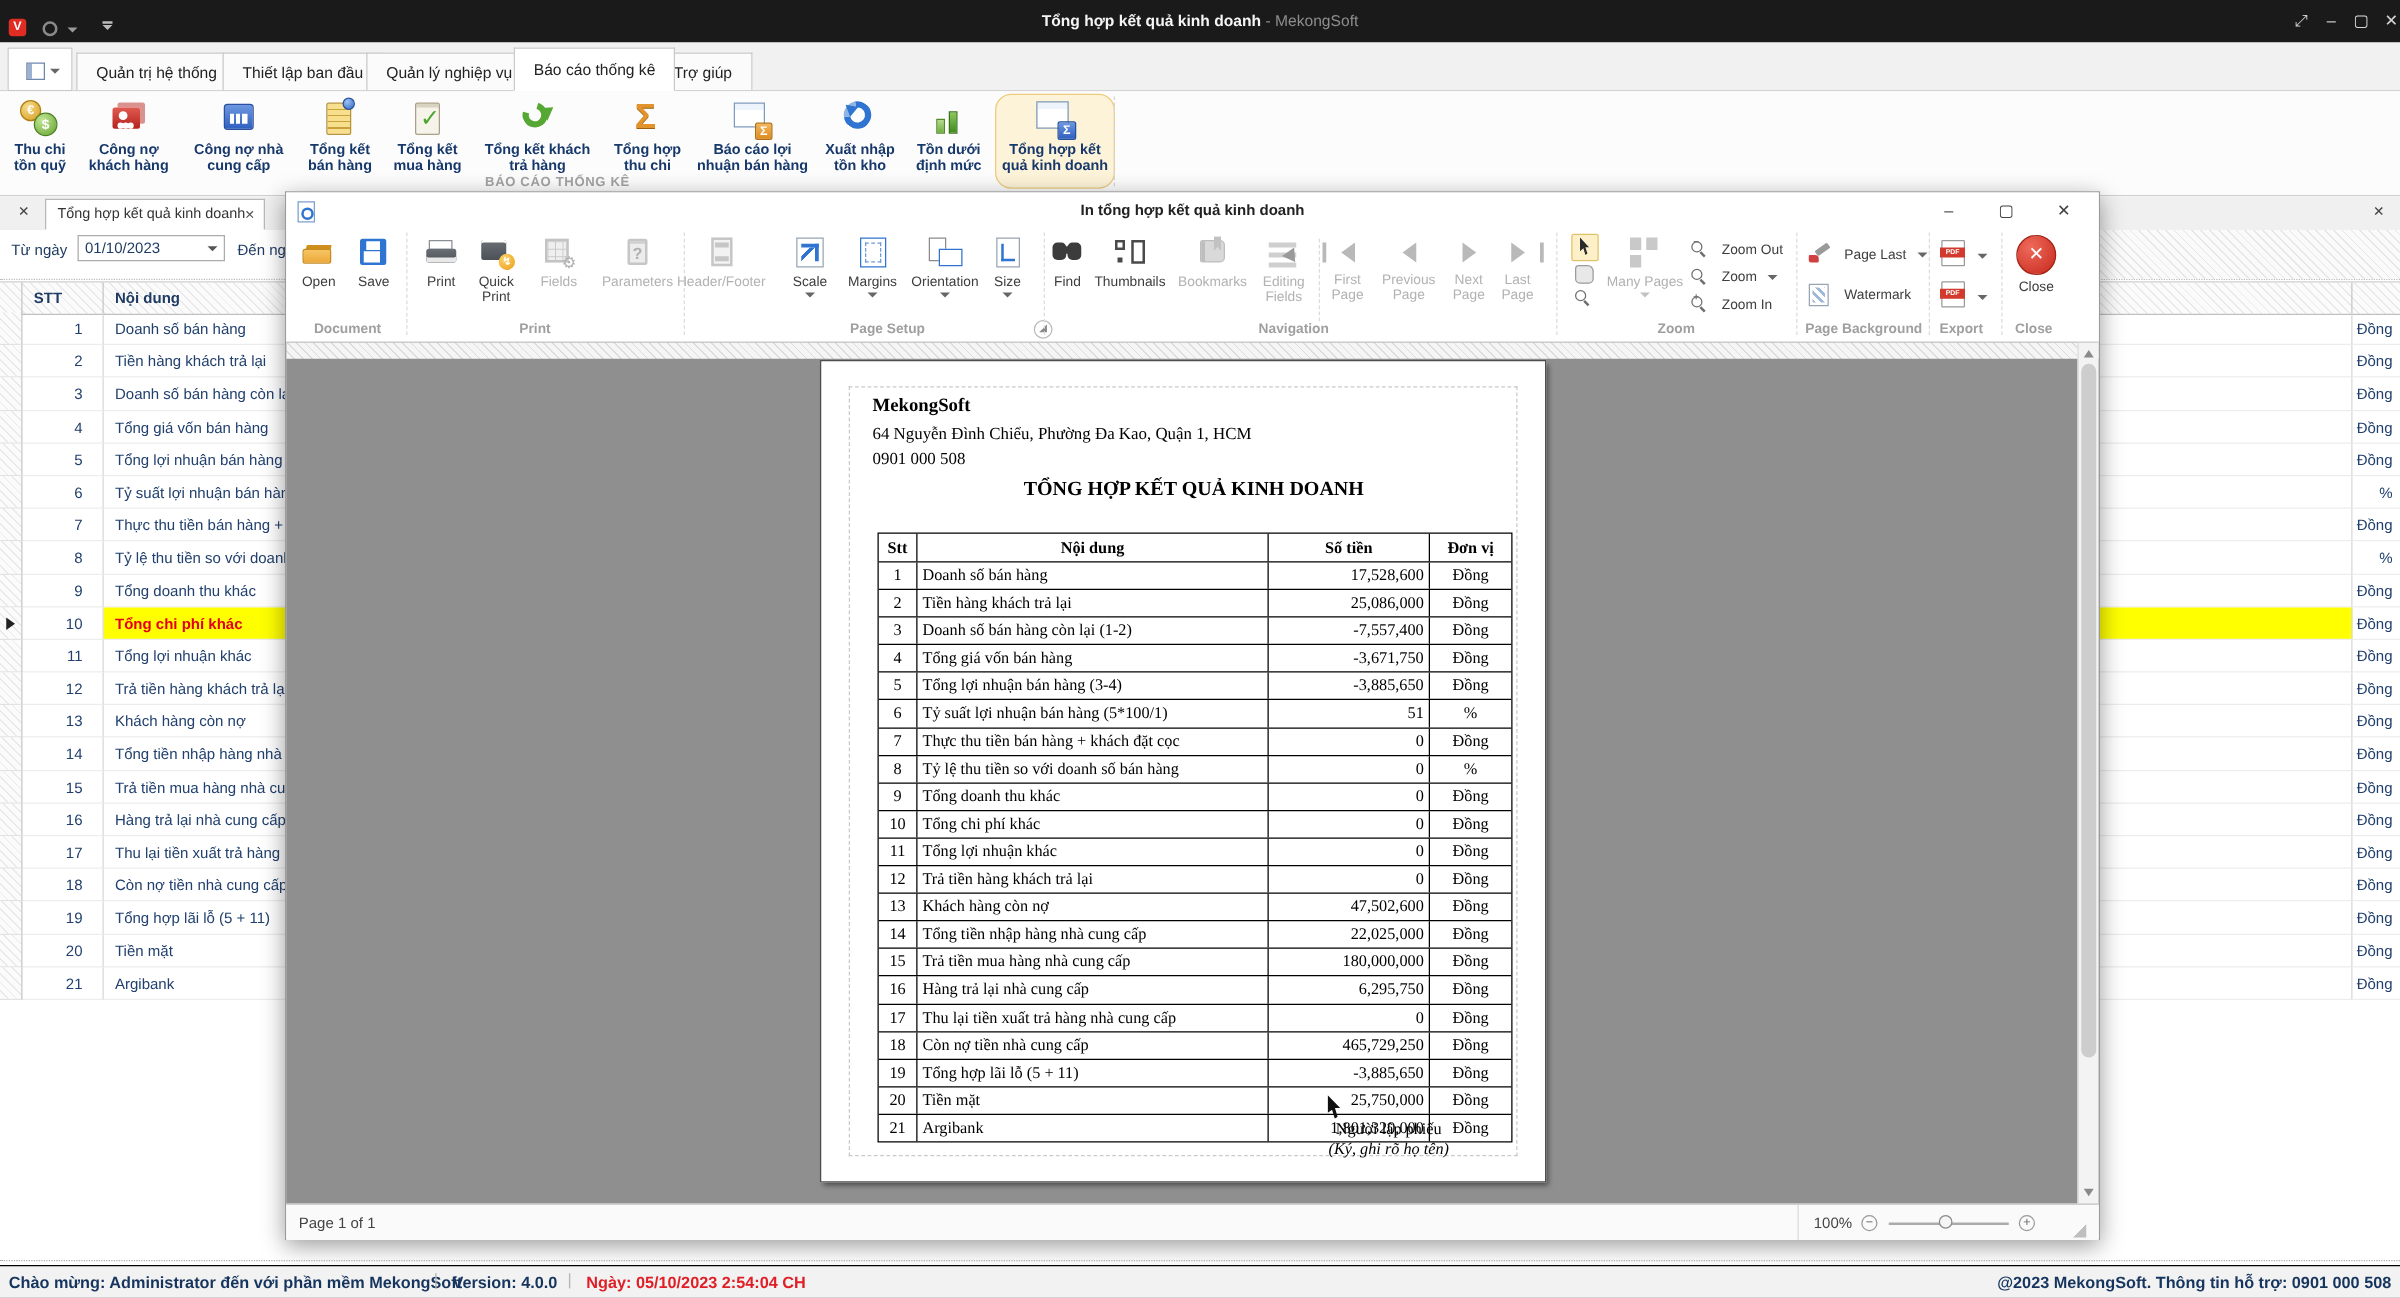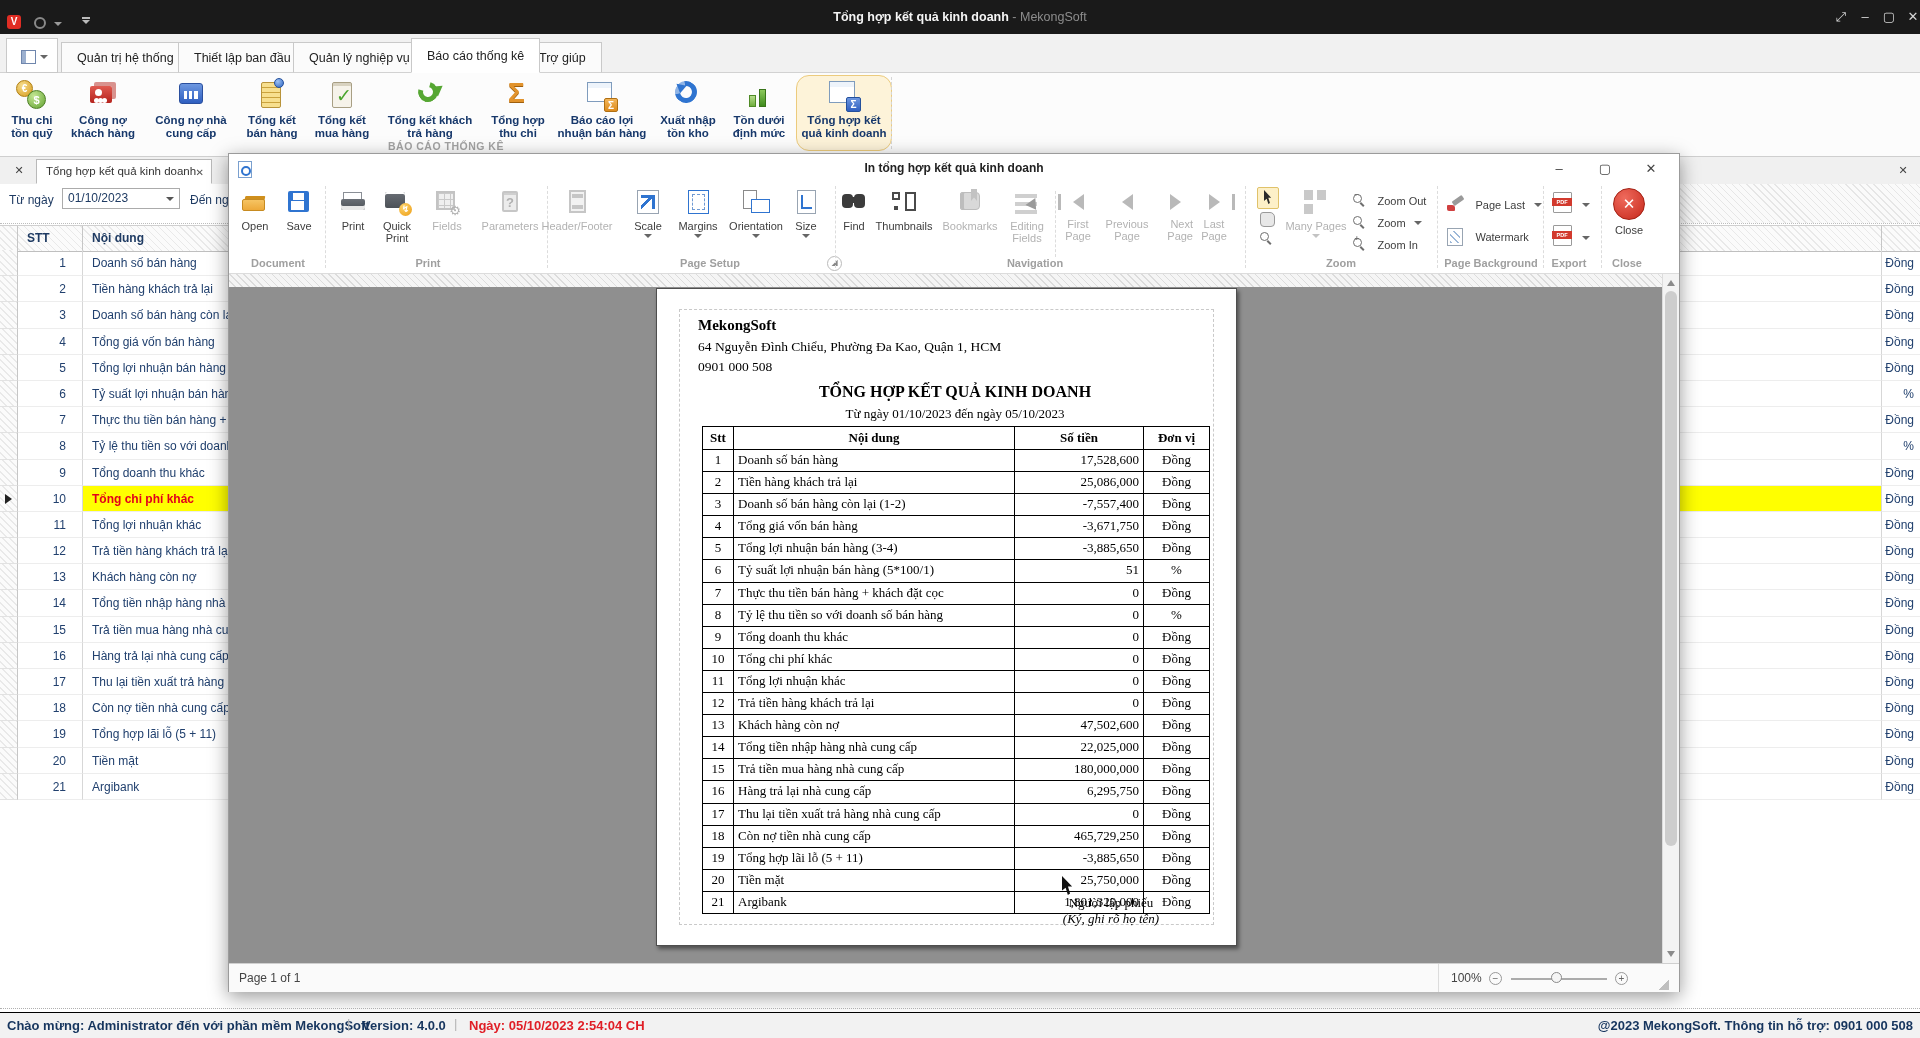--- a/index.html
+++ b/index.html
@@ -562,21 +562,21 @@
     </div>
     <div class="tsep" style="left:826px;top:8px;height:66px;"></div>
     <div class="titem" style="left:832px;top:5px;width:34px;">
       <div class="nav-tri nav-l nav-bar-l"></div>
       <div class="tlabel dis" style="margin-top:8px;">First Page</div>
     </div>
     <div class="titem" style="left:870px;top:5px;width:56px;">
       <div class="nav-tri nav-l"></div>
       <div class="tlabel dis" style="margin-top:8px;">Previous Page</div>
     </div>
-    <div class="titem" style="left:928px;top:5px;width:36px;text-align:right;">
+    <div class="titem" style="left:928px;top:5px;width:36px;">
       <div class="nav-tri nav-r"></div>
       <div class="tlabel dis" style="margin-top:8px;">Next Page</div>
     </div>
     <div class="titem" style="left:968px;top:5px;width:34px;">
       <div class="nav-tri nav-r nav-bar-r"></div>
       <div class="tlabel dis" style="margin-top:8px;">Last Page</div>
     </div>
     <div class="tsep" style="left:1016px;"></div>
 
     <div class="ptr-btn" style="left:1028px;top:4px;">
@@ -641,21 +641,20 @@
   </div>
 
   <div class="preview">
     <div class="preview-hatch"></div>
     <div class="sheet">
       <div class="sheet-margin"></div>
       <div class="rep-company">MekongSoft</div>
       <div class="rep-addr">64 Nguyễn Đình Chiểu, Phường Đa Kao, Quận 1, HCM</div>
       <div class="rep-phone">0901 000 508</div>
       <div class="rep-title">TỔNG HỢP KẾT QUẢ KINH DOANH</div>
-      <div class="rep-period">Từ ngày 01/10/2023 đến ngày 05/10/2023</div>
       <div class="rep-table">
         <div class="prow hdr">
           <div class="p-stt">Stt</div>
           <div class="p-content">Nội dung</div>
           <div class="p-amount">Số tiền</div>
           <div class="p-unit">Đơn vị</div>
         </div>
         <div>
   <div class="prow">
     <div class="p-stt">1</div>

